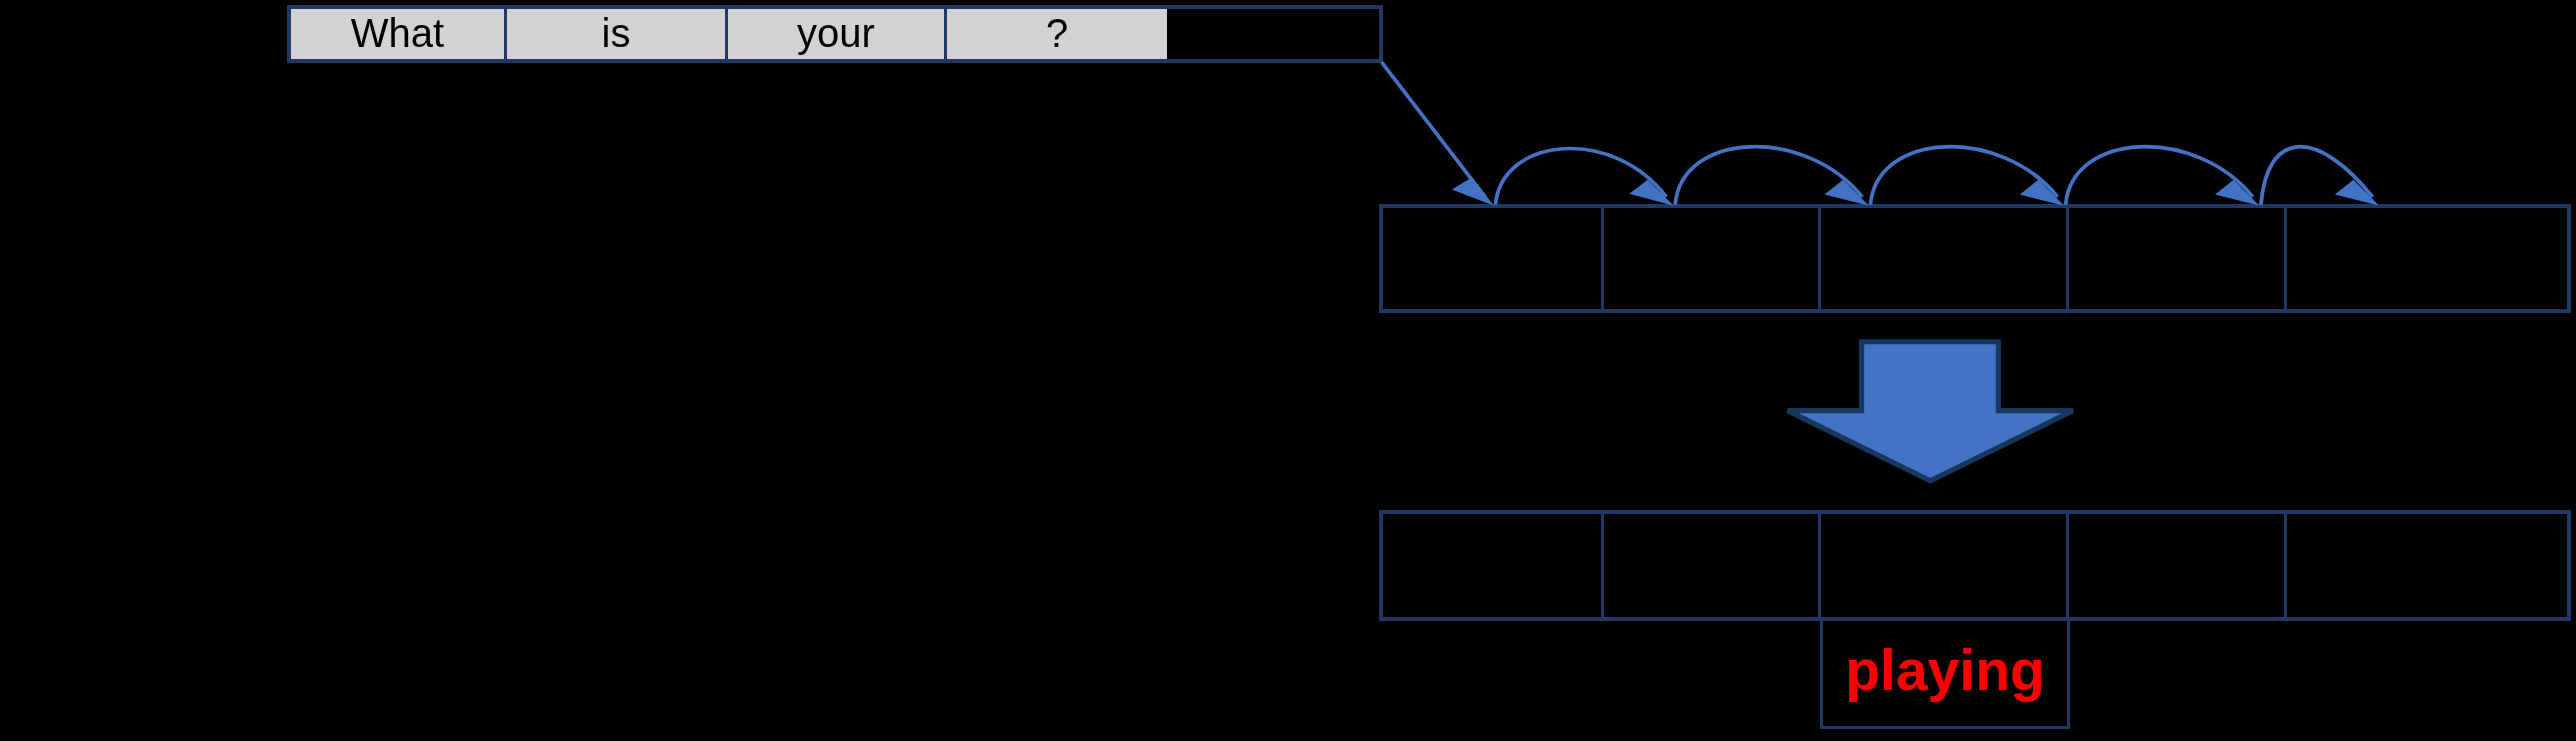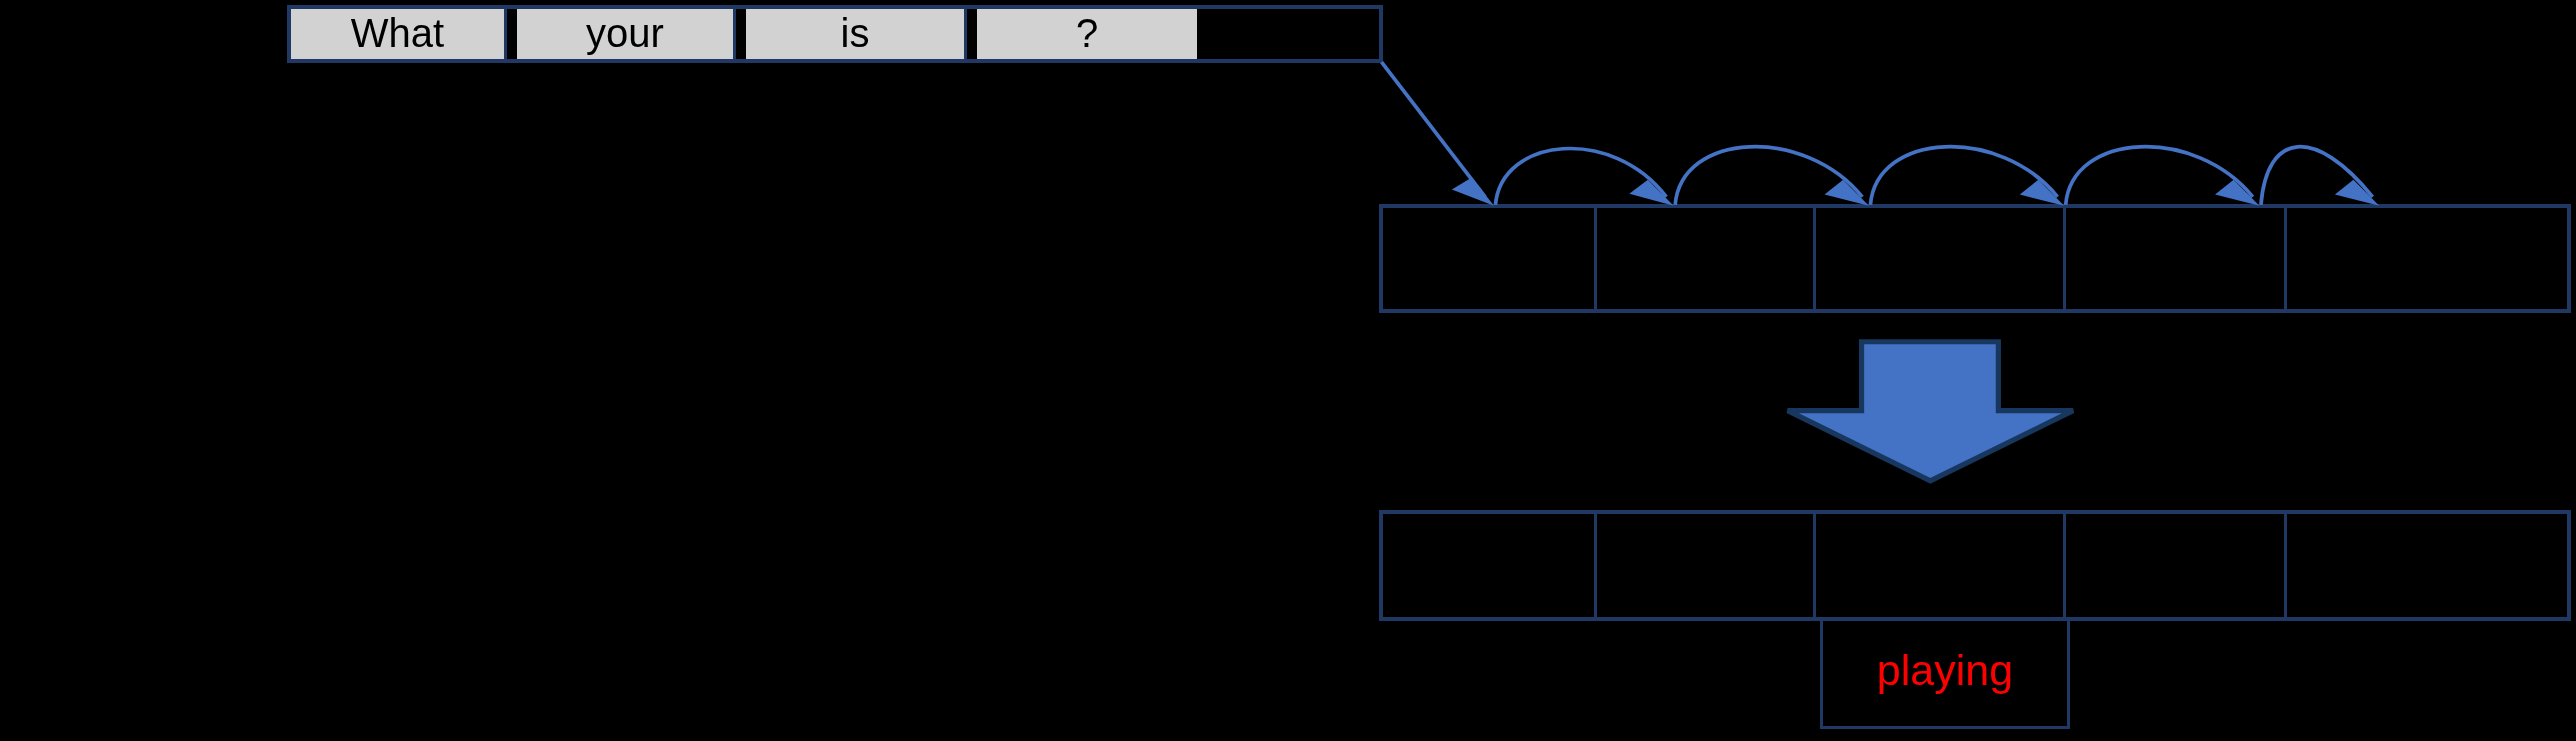--- a/index.html
+++ b/index.html
@@ -18,21 +18,20 @@
     background: #000000;
     overflow: hidden;
   }
 
   
   .grid {
     position: absolute;
     display: flex;
     box-sizing: border-box;
     border: 4.4px solid #1F3864;
-    gap: 10px;
   }
   .grid .cell {
     box-sizing: border-box;
     border-right: 3.7px solid #1F3864;
     display: flex;
     align-items: center;
     justify-content: center;
     overflow: hidden;
   }
   .grid .cell:last-child {
@@ -76,22 +75,22 @@
     height: 109px;
     box-sizing: border-box;
     border: 3.7px solid #1F3864;
     border-top: none;
     display: flex;
     align-items: center;
     justify-content: center;
   }
   #output-box .out-text {
     color: #FF0000;
-    font-size: 43px;
-    font-weight: normal;
+    font-size: 57px;
+    font-weight: bold;
     line-height: 1;
     padding-bottom: 4.4px;
   }
 
   
   #arrow-layer {
     position: absolute;
     left: 0;
     top: 0;
     width: 2576px;
@@ -115,26 +114,26 @@
 </style>
 </head>
 <body>
 
 <div id="stage">
 
   <div class="grid" id="source-table">
     <div class="cell" style="width:216px">
       <span>What</span>
     </div>
+    <div class="cell" style="width:221px">
+      <span>is</span>
+    </div>
     <div class="cell" style="width:219px">
       <span>your</span>
     </div>
-    <div class="cell" style="width:221px">
-      <span>is</span>
-    </div>
     <div class="cell" style="width:220px">
       <span>?</span>
     </div>
   </div>
 
   <div class="grid empty-grid" id="encoder-table">
     <div class="cell" style="width:221px">
       <span></span>
     </div>
     <div class="cell" style="width:217px">

